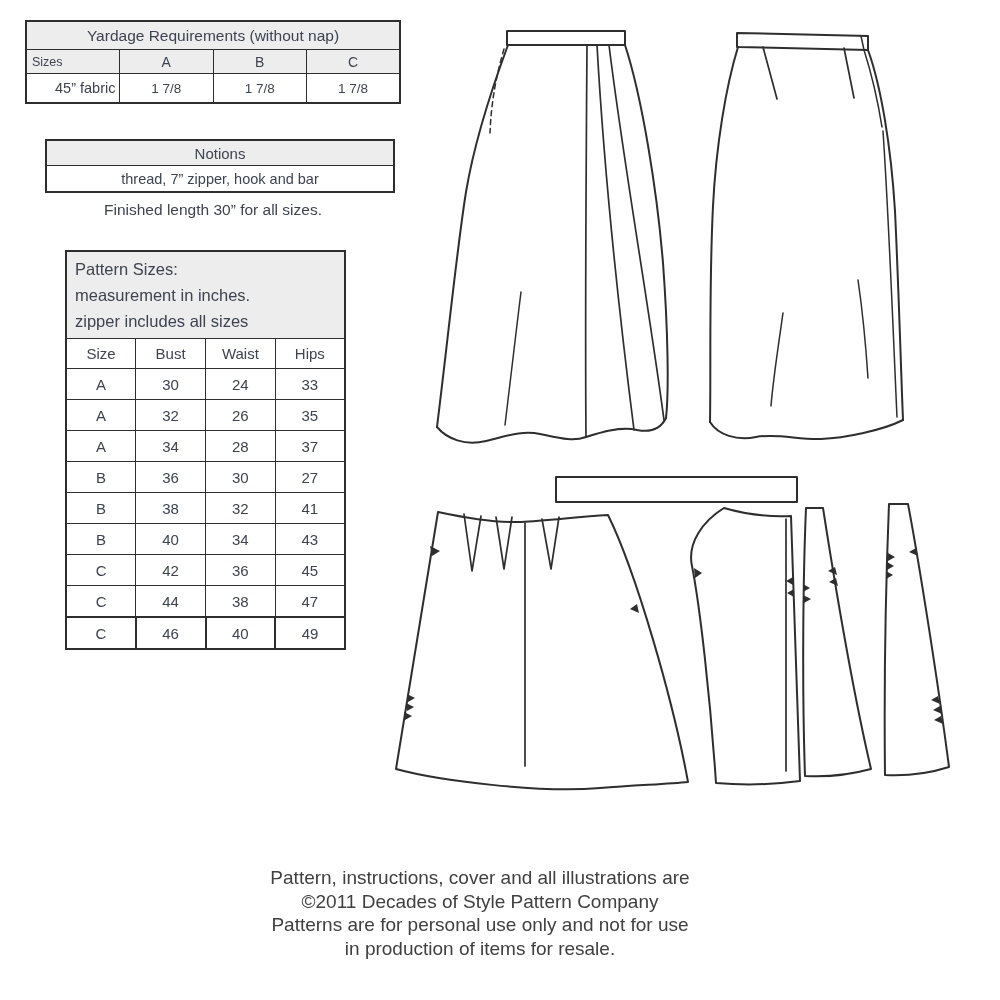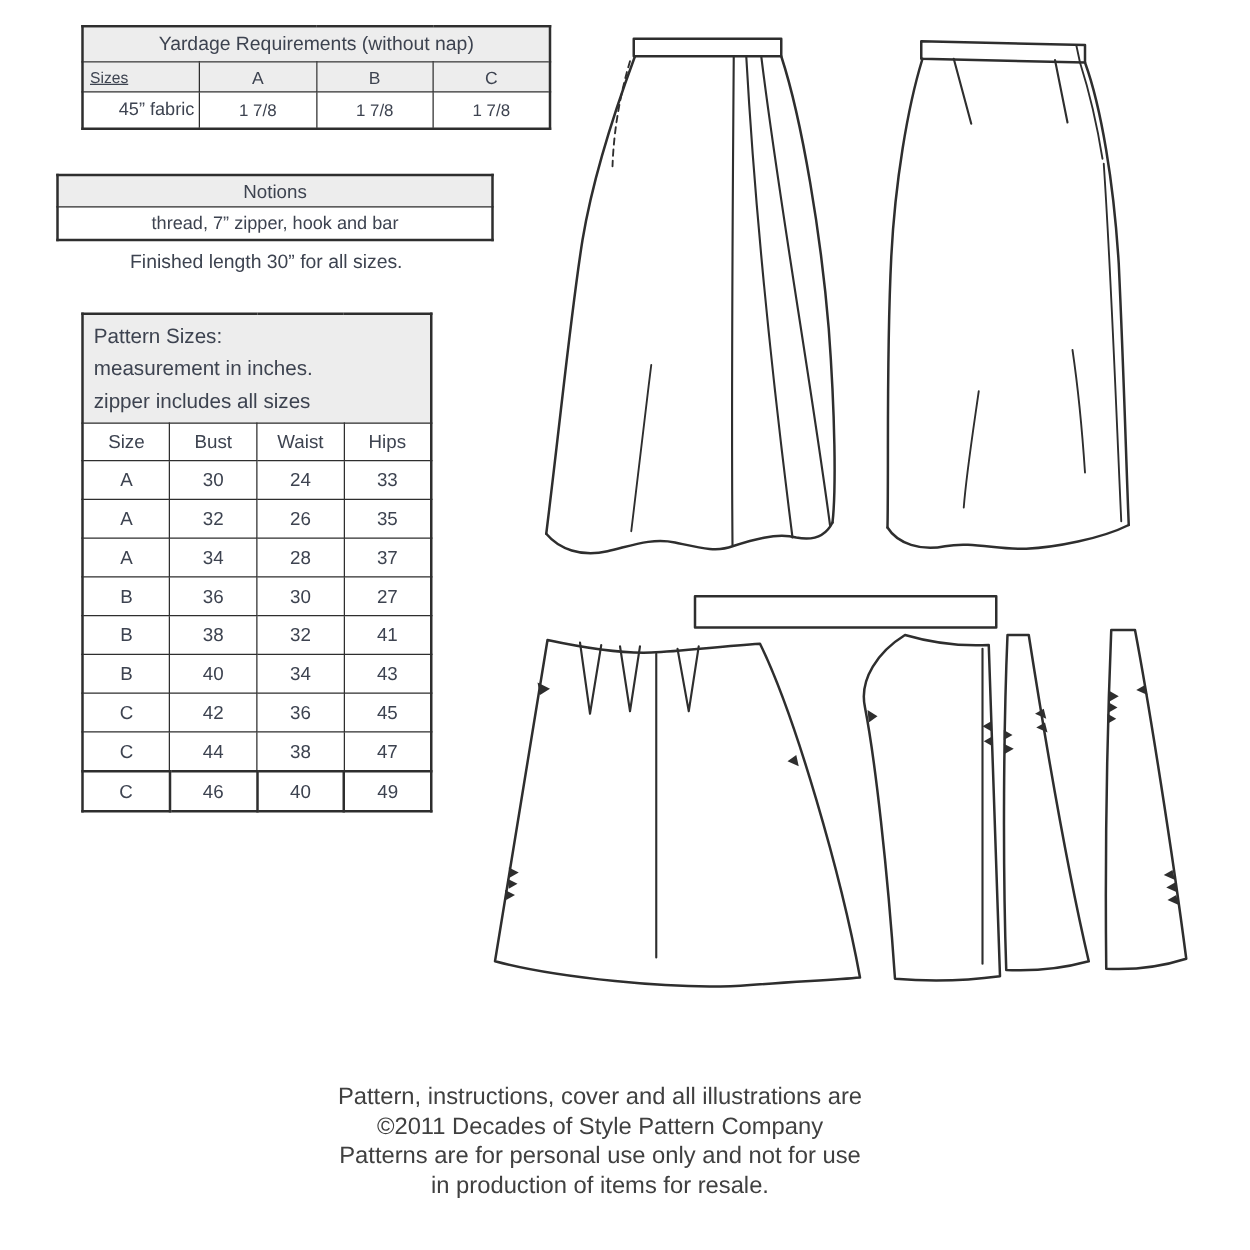--- a/index.html
+++ b/index.html
@@ -3,21 +3,21 @@
 <meta charset="utf-8">
 <style>
   html,body{margin:0;padding:0;}
   body{
     width:1000px;height:1000px;position:relative;background:#ffffff;
     font-family:"Liberation Sans",sans-serif;color:#3d4350;overflow:hidden;
   }
   .abs{position:absolute;}
   table{border-collapse:collapse;table-layout:fixed;}
   
-  .yardage{left:25px;top:20px;width:376px;margin-left:40px;}
+  .yardage{left:25px;top:20px;width:376px;}
   .yardage table{width:376px;border:2px solid #2e2e2e;}
   .yardage th,.yardage td{border:1.5px solid #2e2e2e;overflow:hidden;white-space:nowrap;}
   .yardage .title{background:#ededed;font-size:15.5px;font-weight:normal;text-align:center;height:25px;}
   .yardage .hdr{background:#ededed;height:24px;}
   .yardage .hdr .sizes{font-size:12.5px;text-align:left;padding-left:5px;}
   .yardage .hdr .abc{font-size:14px;text-align:center;}
   .yardage .lbl{font-size:14.5px;text-align:left;padding-left:28px;height:26px;}
   .yardage .val{font-size:13.5px;text-align:center;}
   
   .notions{left:45px;top:139px;width:321px;}
@@ -118,21 +118,21 @@
   </g>
 </svg>
 
 <div class="abs yardage">
   <table>
     <tbody>
         <tr>
       <td class="title" colspan="4">Yardage Requirements (without nap)</td>
     </tr>
     <tr class="hdr">
-      <td class="sizes" style="width:210px;text-decoration:underline;">Sizes</td>
+      <td class="sizes" style="width:210px;">Sizes</td>
       <td class="abc" style="width:56px;">A</td>
       <td class="abc" style="width:55px;">B</td>
       <td class="abc" style="width:55px;">C</td>
     </tr>
     <tr>
       <td class="lbl">45” fabric</td>
       <td class="val">1 7/8</td>
       <td class="val">1 7/8</td>
       <td class="val">1 7/8</td>
     </tr>

